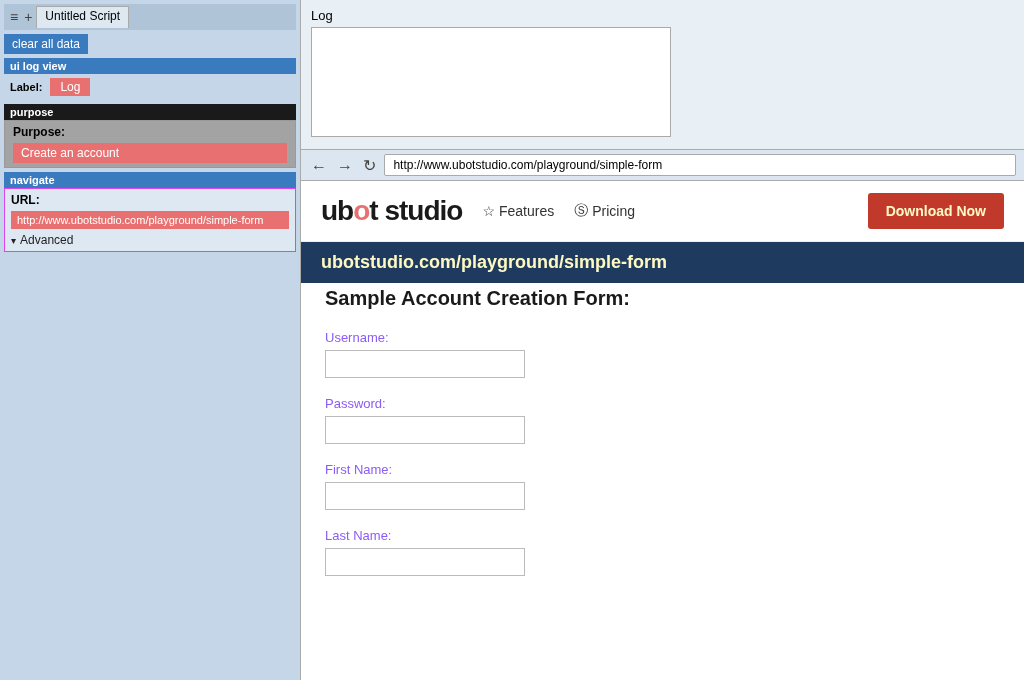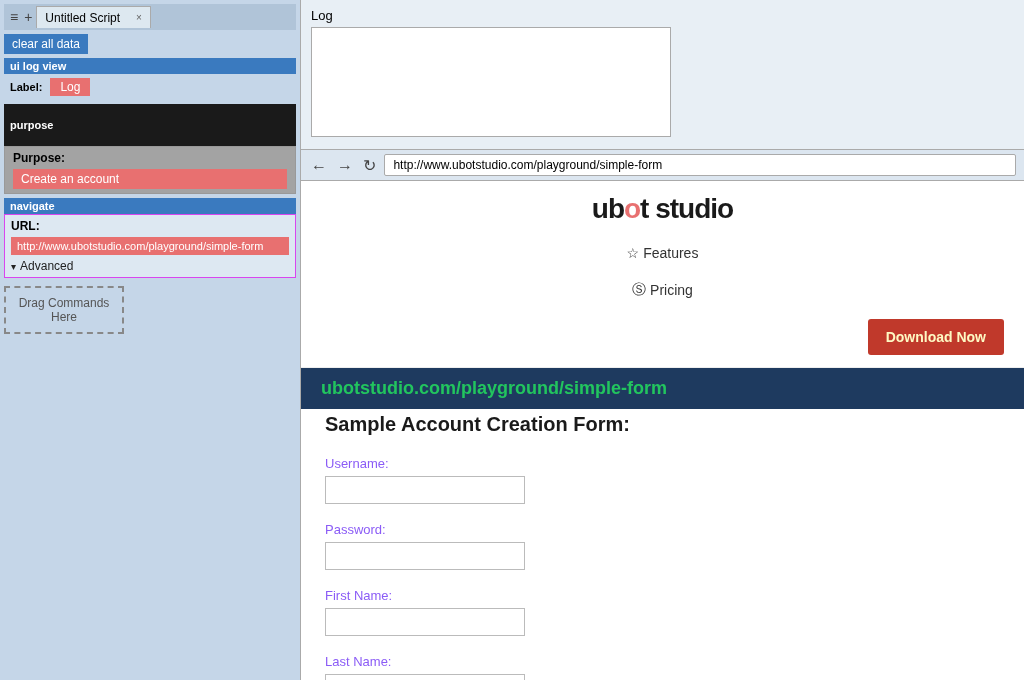--- a/index.html
+++ b/index.html
@@ -31,20 +31,21 @@
       background: #dde8f0;
       border: 1px solid #aaa;
       border-bottom: none;
       padding: 2px 8px;
       font-size: 12px;
       display: flex;
       align-items: center;
       gap: 16px;
       cursor: pointer;
       height: 22px;
+      flex-direction: column;
     }
     .tab-close { font-size: 10px; color: #666; cursor: pointer; }
 
     
     .clear-btn {
       background: #3a7abf;
       color: white;
       border: none;
       padding: 3px 8px;
       font-size: 12px;
@@ -75,21 +76,21 @@
       padding: 2px 10px;
       font-size: 12px;
       cursor: pointer;
     }
 
     
     .purpose-box {
       background: #1a1a1a;
       color: white;
       font-size: 11px;
-      padding: 15px 6px;
+      padding: 2px 6px;
       font-weight: bold;
     }
     .purpose-inner {
       background: #a3a3a3;
       border: 1px solid #999;
       padding: 4px 8px;
     }
     .purpose-label { font-size: 12px; font-weight: bold; margin-bottom: 4px; }
     .purpose-value-btn {
       background: #e87070;
@@ -211,21 +212,20 @@
     }
 
     
     .ubot-nav {
       display: flex;
       align-items: center;
       padding: 12px 20px;
       gap: 20px;
       background: white;
       border-bottom: 1px solid #eee;
-      flex-direction: column;
     }
     .ubot-logo {
       font-size: 28px;
       font-weight: bold;
       color: #1a1a1a;
       letter-spacing: -1px;
     }
     .ubot-logo span.bot { color: #e87070; }
     .nav-link {
       font-size: 14px;
@@ -244,21 +244,21 @@
       font-size: 14px;
       font-weight: bold;
       cursor: pointer;
       border-radius: 3px;
       margin-left: auto;
     }
 
     
     .blue-banner {
       background: #1e3a5f;
-      color: #22c55e;
+      color: #fef9c3;
       font-size: 18px;
       font-weight: bold;
       padding: 10px 20px;
       
       overflow: hidden;
       white-space: nowrap;
     }
 
     
     .form-container {
@@ -326,21 +326,20 @@
     <div class="navigate-body">
       <div class="url-label">URL:</div>
       <button class="url-value-btn">http://www.ubotstudio.com/playground/simple-form</button>
       <div class="advanced-row">
         <span class="chevron">▾</span>
         <span>Advanced</span>
       </div>
     </div>
   </div>
 
-  <div class="drag-area">Drag Commands Here</div>
 
 </div>
 
 <div id="right-panel">
 
   <div class="log-area-container">
     <div class="log-title">Log</div>
     <textarea class="log-textarea" style=""></textarea>
   </div>
 

